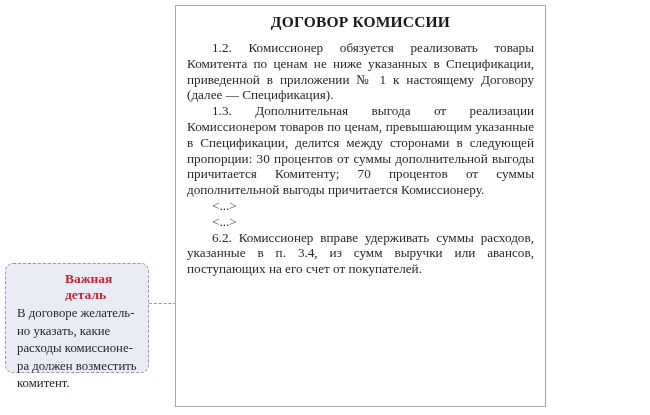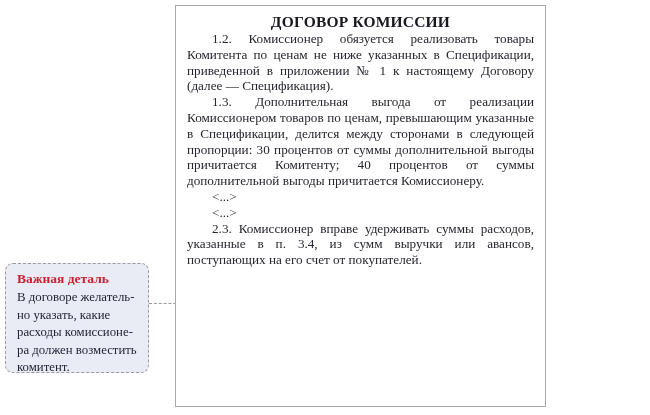--- a/index.html
+++ b/index.html
@@ -30,21 +30,21 @@
     color: #17171f;
   }
   .doc-subtitle {
     text-align: center;
     font-size: 13.5px;
     line-height: 17px;
     margin-top: 1px;
     color: #17171f;
   }
   .doc-body {
-    margin-top: 0;
+    margin-top: 9px;
     font-size: 13.2px;
     line-height: 15.8px;
     text-align: justify;
   }
   .doc-body p { margin: 0; text-indent: 25px; }
   .doc-body p.ellipsis { text-align: left; }
 
   .blue { color: var(--accent-blue, #7191c1); }
   .underlined {
     border-bottom: 1px dotted var(--leader-blue, #8aa0c6);
@@ -60,20 +60,21 @@
     border: 1px dashed var(--dash-gray, #9a9aa2);
     border-radius: 8px;
     padding: 7px 6px 6px 11px;
   }
   .callout-heading {
     color: var(--heading-red, #cf1e2e);
     font-weight: bold;
     font-size: 13.5px;
     line-height: 16px;
     margin-bottom: 2px;
+    margin-left: 48px;
   }
   .callout-text {
     font-size: 12.8px;
     line-height: 17.6px;
     color: #1e2030;
     white-space: pre-line;
   }
 
   
   .connector {
@@ -97,20 +98,20 @@
 комитент.</div>
   </aside>
 
   <div class="connector"></div>
 
   <section class="doc">
     <h1 class="doc-title">ДОГОВОР КОМИССИИ</h1>
 
     <div class="doc-body">
       <p>1.2. Комиссионер обязуется реализовать товары Комитента по ценам не ниже указанных в Спецификации, приведенной в приложении № 1 к настоящему Договору (далее — Спецификация).</p>
-      <p>1.3. Дополнительная выгода от реализации Комиссионером товаров по ценам, превышающим указанные в Спецификации, делится между сторонами в следующей пропорции: 30 процентов от суммы дополнительной выгоды причитается Комитенту; 40 процентов от суммы дополнительной выгоды причитается Комиссионеру.</p>
+      <p>1.3. Дополнительная выгода от реализации Комиссионером товаров по ценам, превышающим указанные в Спецификации, делится между сторонами в следующей пропорции: 30 процентов от суммы дополнительной выгоды причитается Комитенту; 70 процентов от суммы дополнительной выгоды причитается Комиссионеру.</p>
       <p class="ellipsis">&lt;...&gt;</p>
       <p class="ellipsis">&lt;...&gt;</p>
-      <p>2.3. Комиссионер вправе удерживать суммы расходов, указанные в п. 3.4, из сумм выручки или авансов, поступающих на его счет от покупателей.</p>
+      <p>6.2. Комиссионер вправе удерживать суммы расходов, указанные в п. 3.4, из сумм выручки или авансов, поступающих на его счет от покупателей.</p>
     </div>
   </section>
 
 </div>
 
 </body></html>

